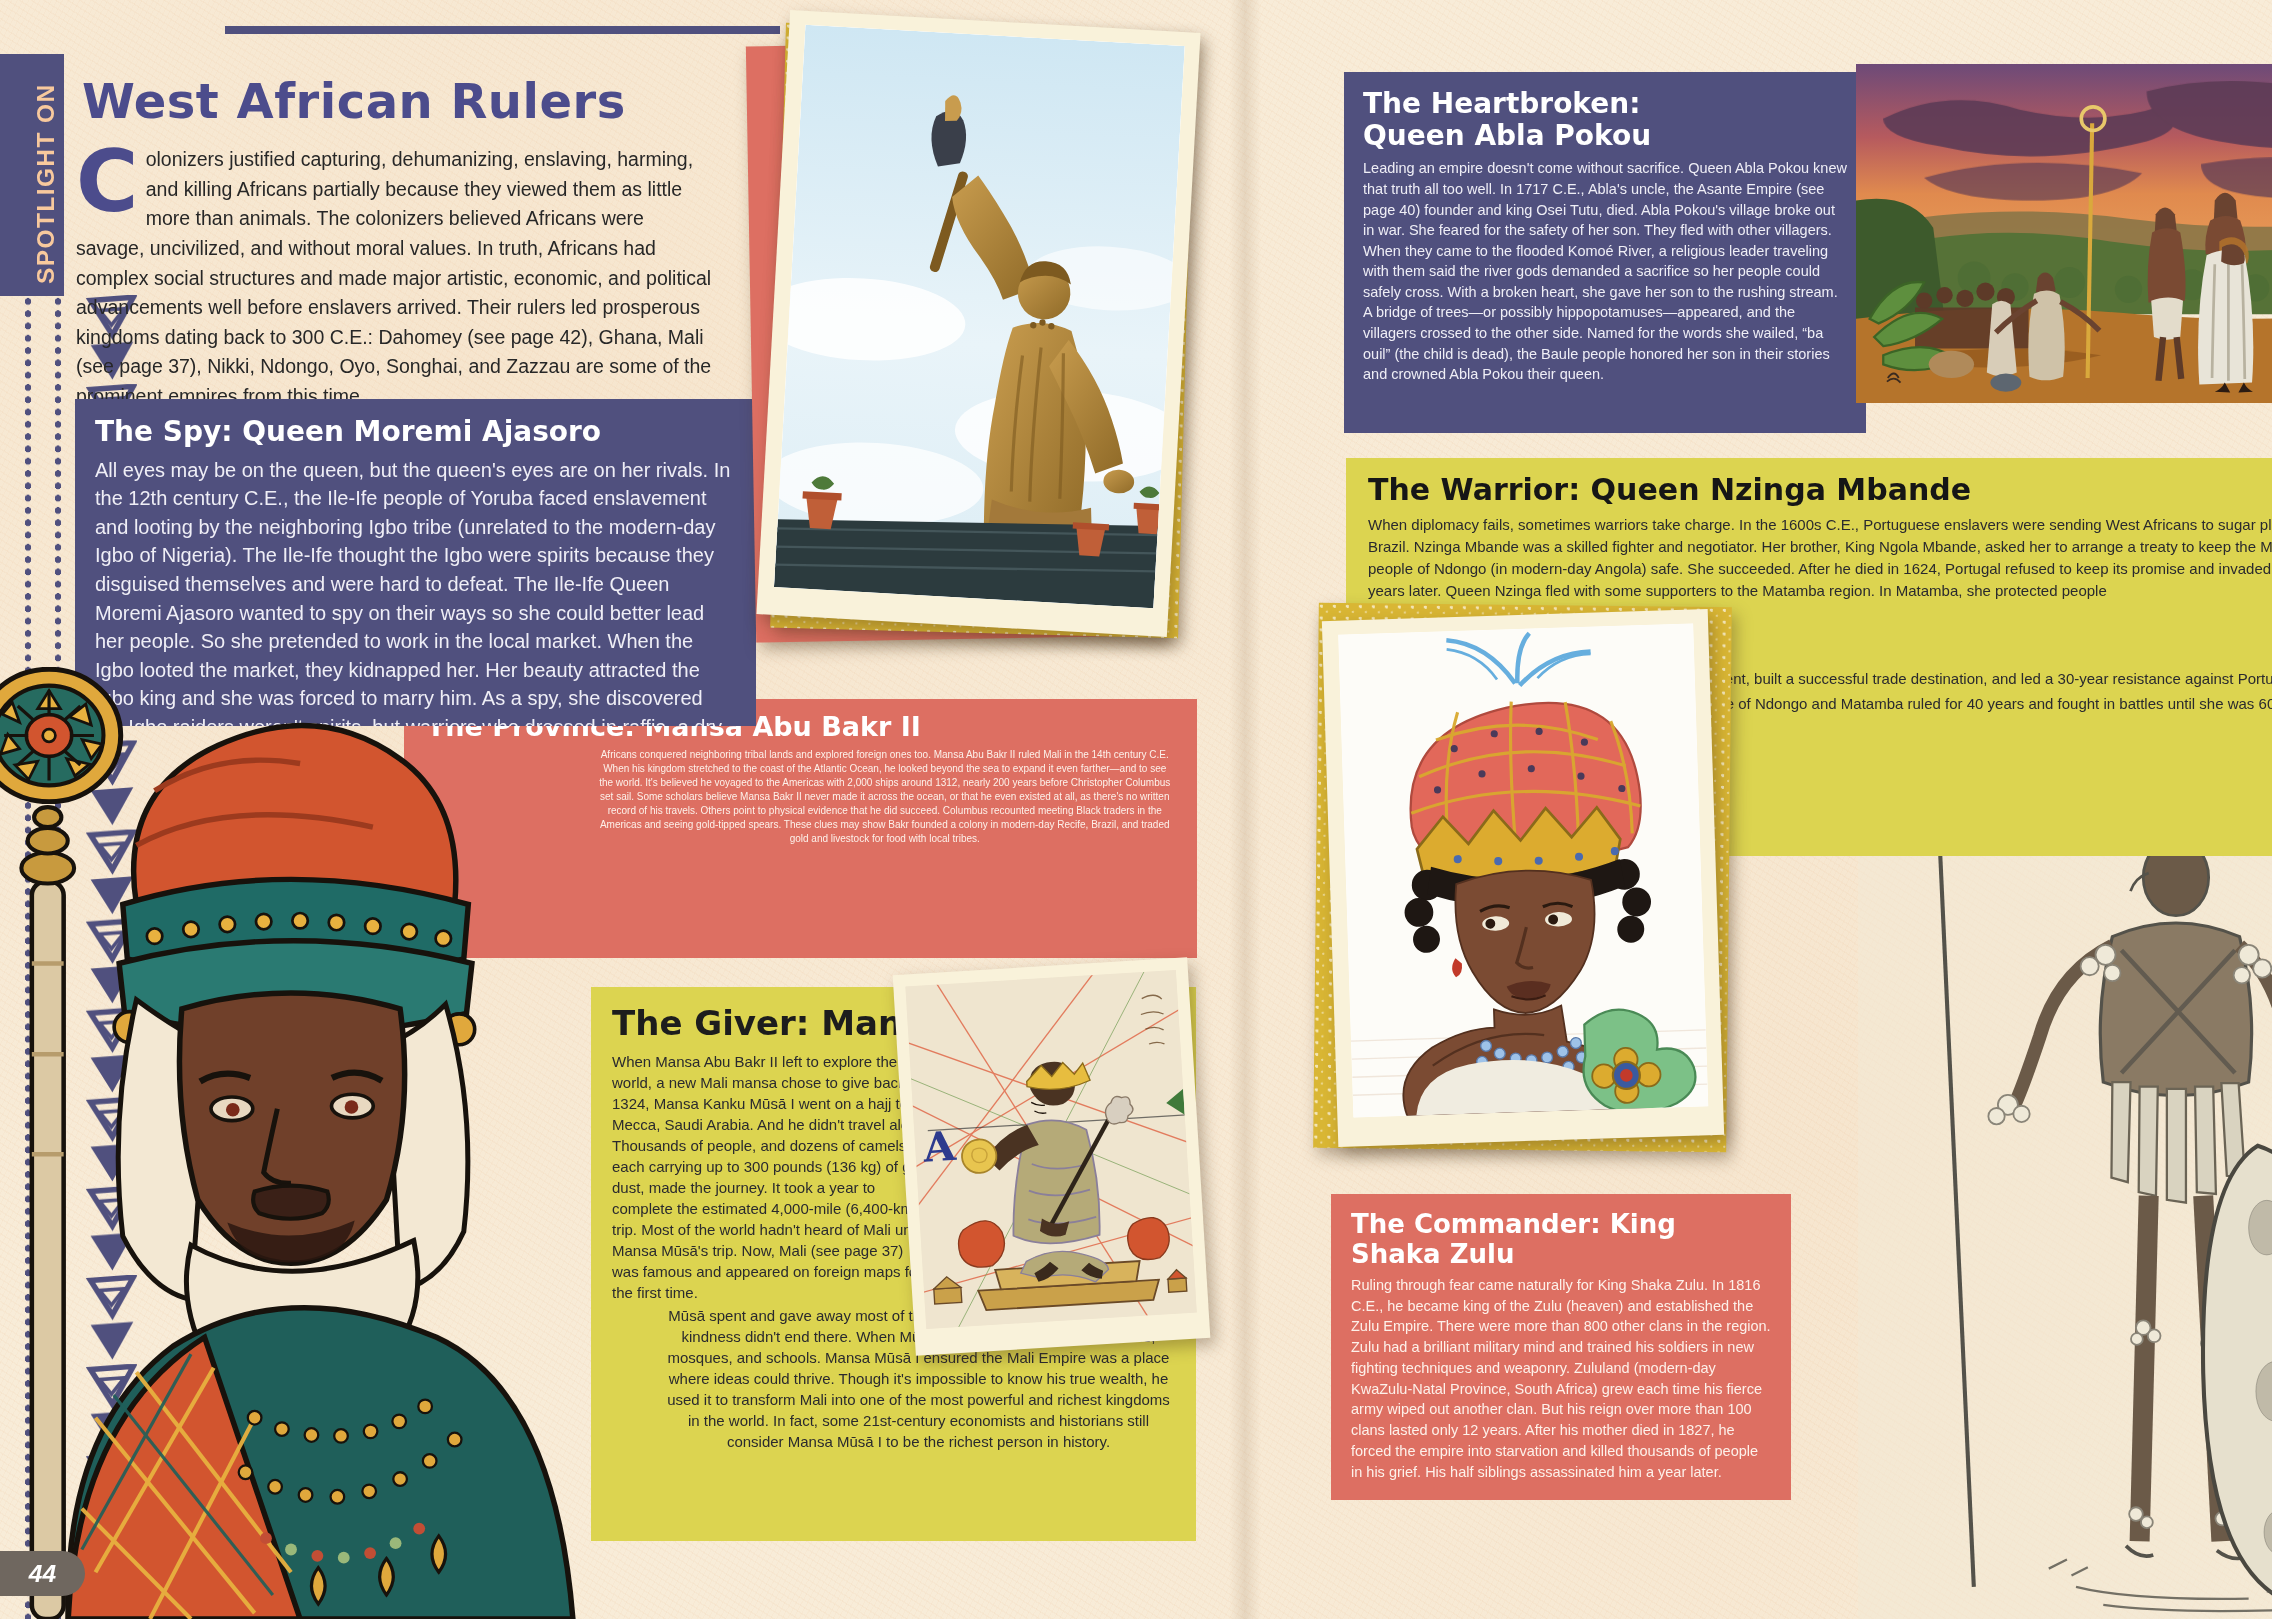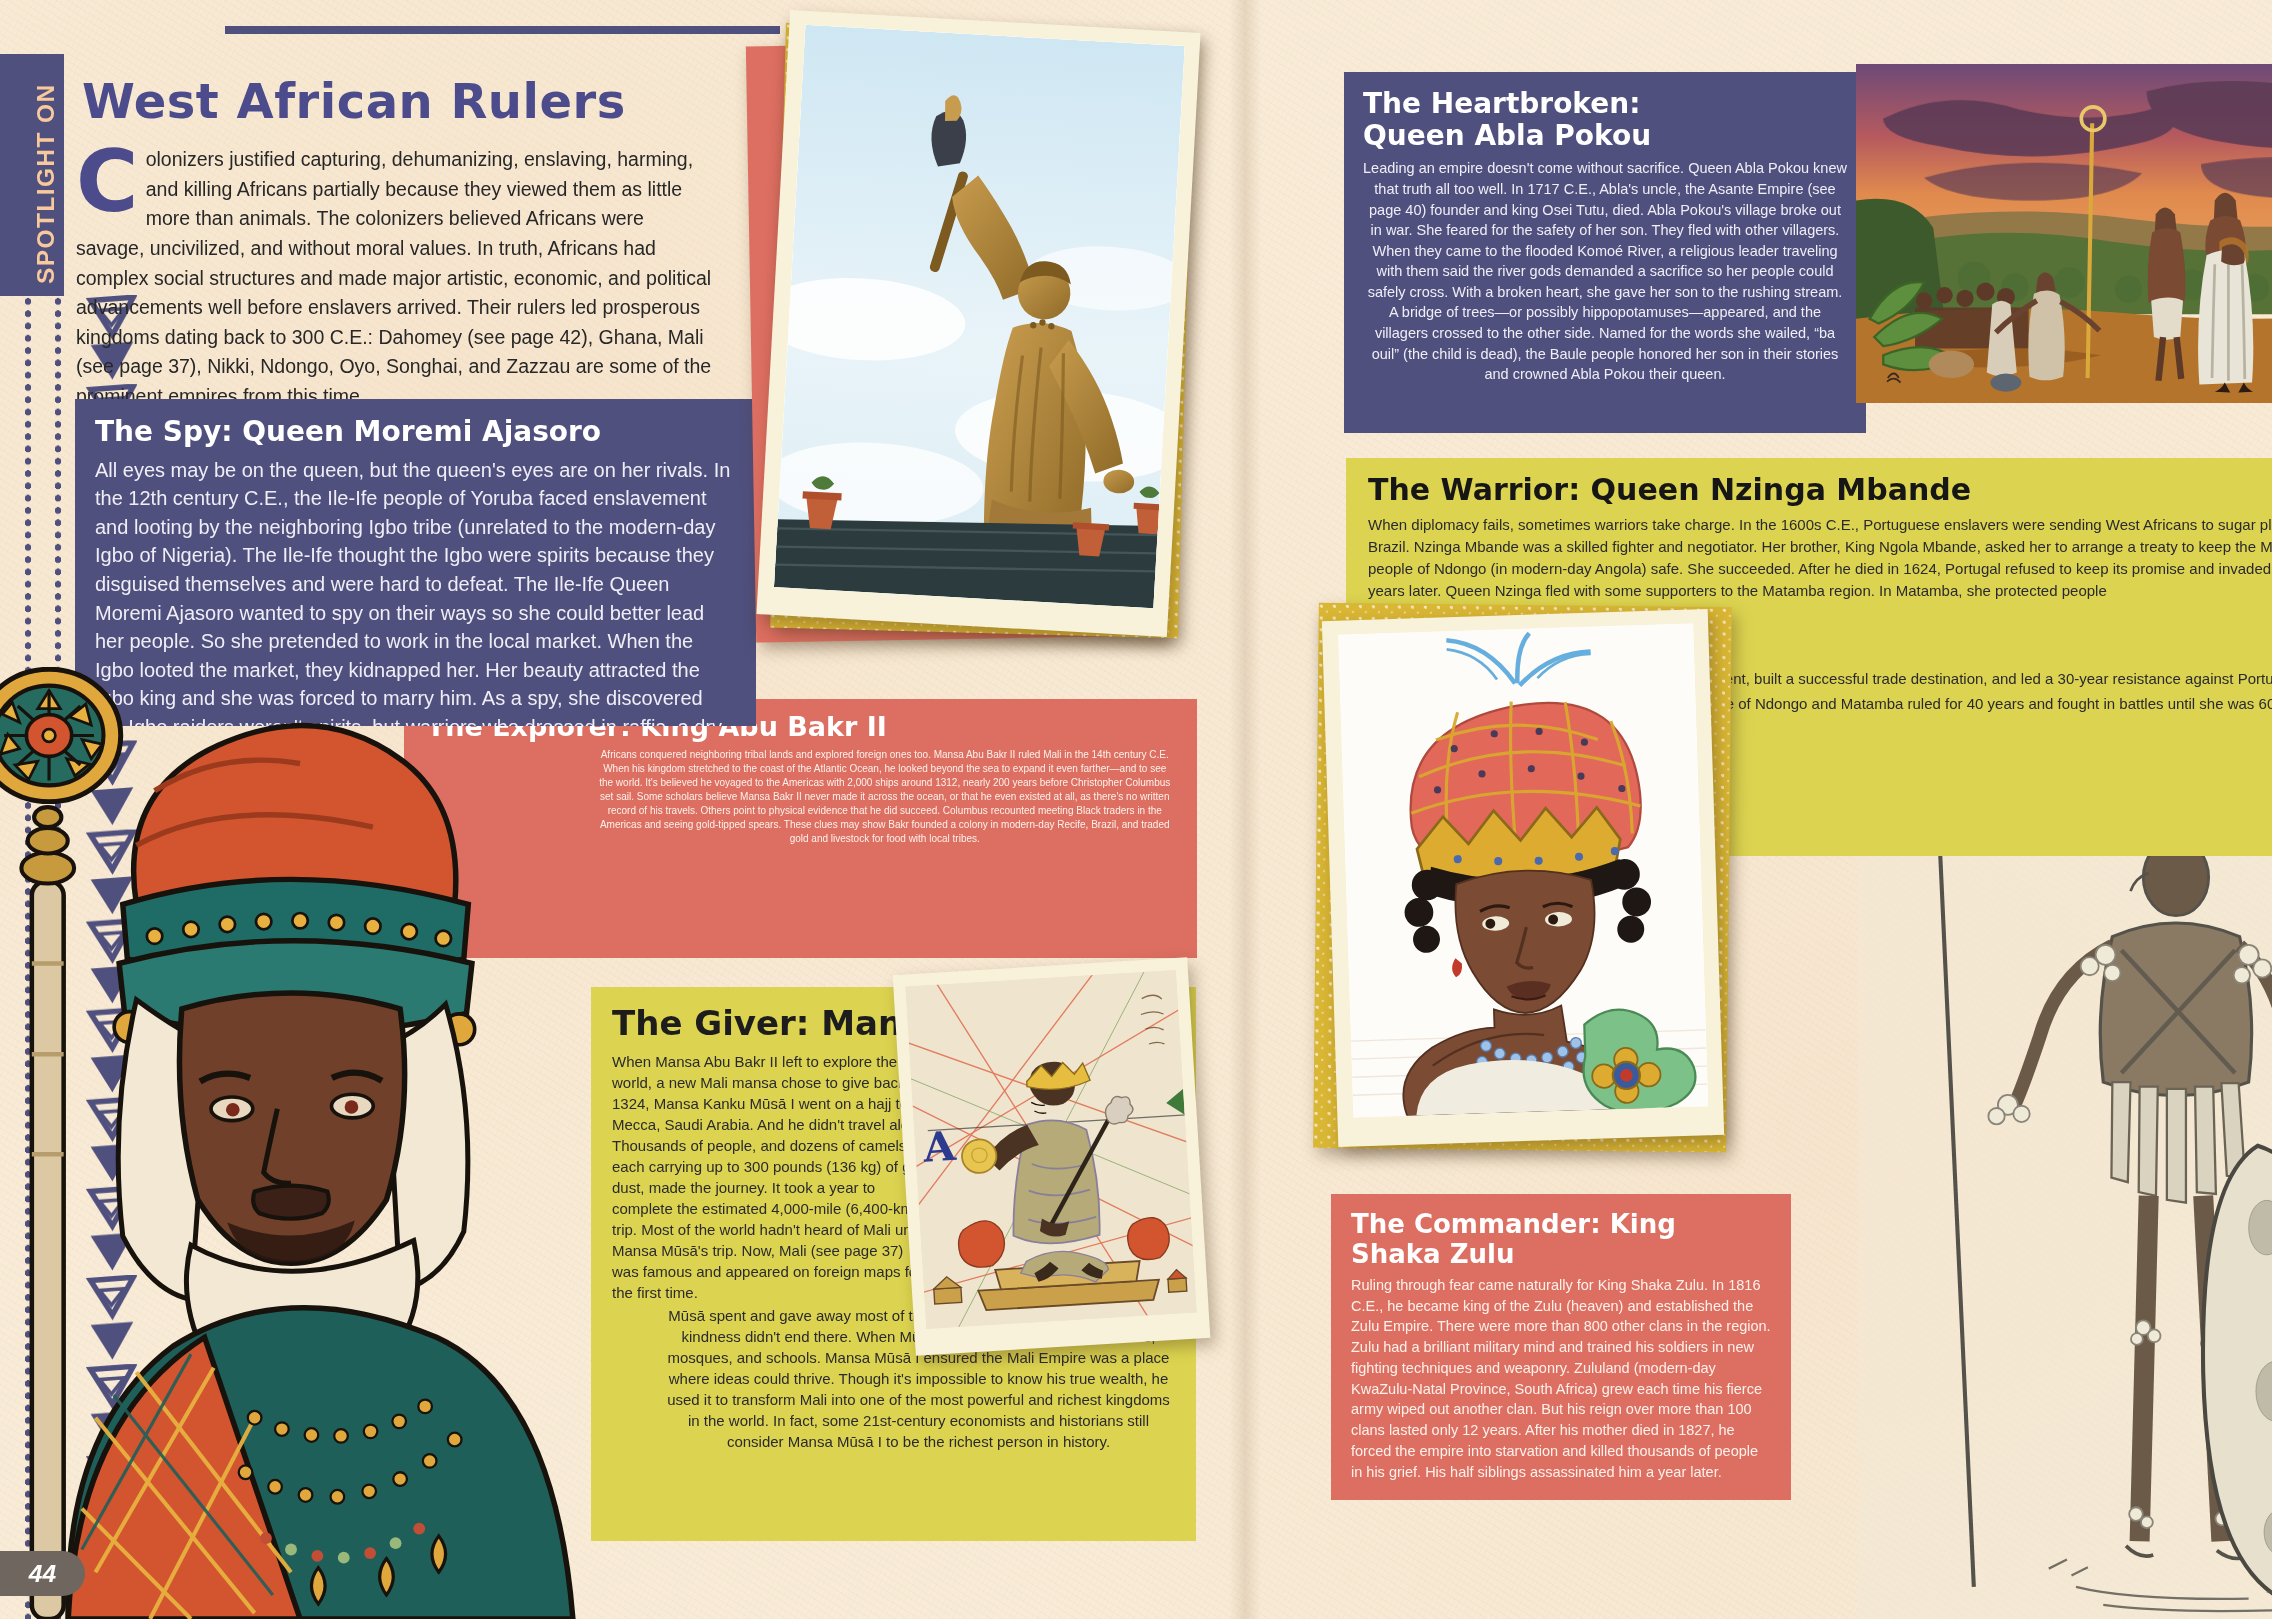--- a/index.html
+++ b/index.html
@@ -46,21 +46,21 @@
   .spy-box .box-body{font-size:20px;line-height:1.43;}
   .explorer-box{left:404px;top:699px;width:793px;height:259px;padding:11.8px 25.5px 10px 21px;z-index:2;overflow:hidden;}
   .explorer-box .box-title{font-size:27px;color:#ffffff;margin:0 0 6.4px 0;}
   .explorer-box .box-body{font-size:10px;line-height:1.40;text-align:center;padding-left:173px;}
   .giver-box{left:591px;top:987px;width:605px;height:554px;padding:18px 21px;z-index:2;overflow:hidden;}
   .giver-box .box-title{font-size:34px;line-height:1.08;color:#1d1d1d;margin:0 0 9px 0;}
   .giver-p1{font-size:15px;line-height:1.40;width:320px;}
   .giver-p2{font-size:15px;line-height:1.40;text-align:center;padding-left:50px;margin-top:1.8px;}
   .heart-box{left:1344px;top:72px;width:522px;height:361px;padding:16.4px 19px;z-index:2;overflow:hidden;}
   .heart-box .box-title{font-size:28px;line-height:1.12;color:#ffffff;margin:0 0 7.3px 0;}
-  .heart-box .box-body{font-size:14.5px;line-height:1.42;text-align:center;}
+  .heart-box .box-body{font-size:14.5px;line-height:1.42;}
   .warrior-top{left:1346px;top:458px;width:1037px;height:207px;padding:13.6px 22px;z-index:2;overflow:hidden;}
   .warrior-top .box-title{font-size:30px;color:#161616;margin:0 0 7.3px 0;}
   .warrior-top .box-body{font-size:15px;line-height:1.46;}
   .warrior-bottom{left:1581px;top:665px;width:803px;height:191px;padding:1.8px 23.6px 13.6px 32px;z-index:2;overflow:hidden;}
   .warrior-bottom .box-body{font-size:15px;line-height:1.65;text-align:center;}
   .commander-box{left:1331px;top:1194px;width:460px;height:306px;padding:14.5px 20px;z-index:4;overflow:hidden;}
   .commander-box .box-title{font-size:26px;color:#ffffff;margin:0 0 6.4px 0;}
   .commander-box .box-body{font-size:14.5px;line-height:1.43;}
   
   .card{box-shadow:4.5px 7.3px 15.5px rgba(70,45,20,.35);}
@@ -173,21 +173,21 @@
         <path d="M660 1070 l64 0 l-10 62 l-44 0 z" fill="#c05f38"></path>
           <rect x="652" y="1060" width="80" height="14" fill="#b04f2c"></rect>
         <path d="M790 1020 l56 0 l-8 56 l-40 0 z" fill="#c05f38"></path>
           <rect x="784" y="1010" width="68" height="13" fill="#b04f2c"></rect>
         <path d="M795 985 q22 -26 44 0 q-10 14 -22 12 q-12 2 -22 -12z" fill="#4e7a3a"></path>
       </svg>
     </div>
   </div>
 
   <div class="abs box salmon-box explorer-box">
-    <div class="box-title" style="padding-left:1.8px">The Explorer: King Abu Bakr II</div>
+    <div class="box-title" style="padding-left:1.8px">The Province: Mansa Abu Bakr II</div>
     <div class="box-body">Africans conquered neighboring tribal lands and explored foreign ones too. Mansa Abu Bakr II ruled Mali in the 14th century C.E. When his kingdom stretched to the coast of the Atlantic Ocean, he looked beyond the sea to expand it even farther—and to see the world. It's believed he voyaged to the Americas with 2,000 ships around 1312, nearly 200 years before Christopher Columbus set sail. Some scholars believe Mansa Bakr II never made it across the ocean, or that he even existed at all, as there's no written record of his travels. Others point to physical evidence that he did succeed. Columbus recounted meeting Black traders in the Americas and seeing gold-tipped spears. These clues may show Bakr founded a colony in modern-day Recife, Brazil, and traded gold and livestock for food with local tribes.</div>
   </div>
 
   <div class="abs box yellow-box giver-box">
     <div class="box-title">
       <div>The Giver: Mansa</div>
     </div>
     <div class="giver-p1">When Mansa Abu Bakr II left to explore the world, a new Mali mansa chose to give back. In 1324, Mansa Kanku Mūsā I went on a hajj to Mecca, Saudi Arabia. And he didn't travel alone. Thousands of people, and dozens of camels, each carrying up to 300 pounds (136 kg) of gold dust, made the journey. It took a year to complete the estimated 4,000-mile (6,400-km) trip. Most of the world hadn't heard of Mali until Mansa Mūsā's trip. Now, Mali (see page 37) was famous and appeared on foreign maps for the first time.</div>
     <div class="giver-p2">Mūsā spent and gave away most of the gold when he stopped in Egypt. His kindness didn't end there. When Mūsā returned home, he built libraries, mosques, and schools. Mansa Mūsā I ensured the Mali Empire was a place where ideas could thrive. Though it's impossible to know his true wealth, he used it to transform Mali into one of the most powerful and richest kingdoms in the world. In fact, some 21st-century economists and historians still consider Mansa Mūsā I to be the richest person in history.</div>
   </div>

